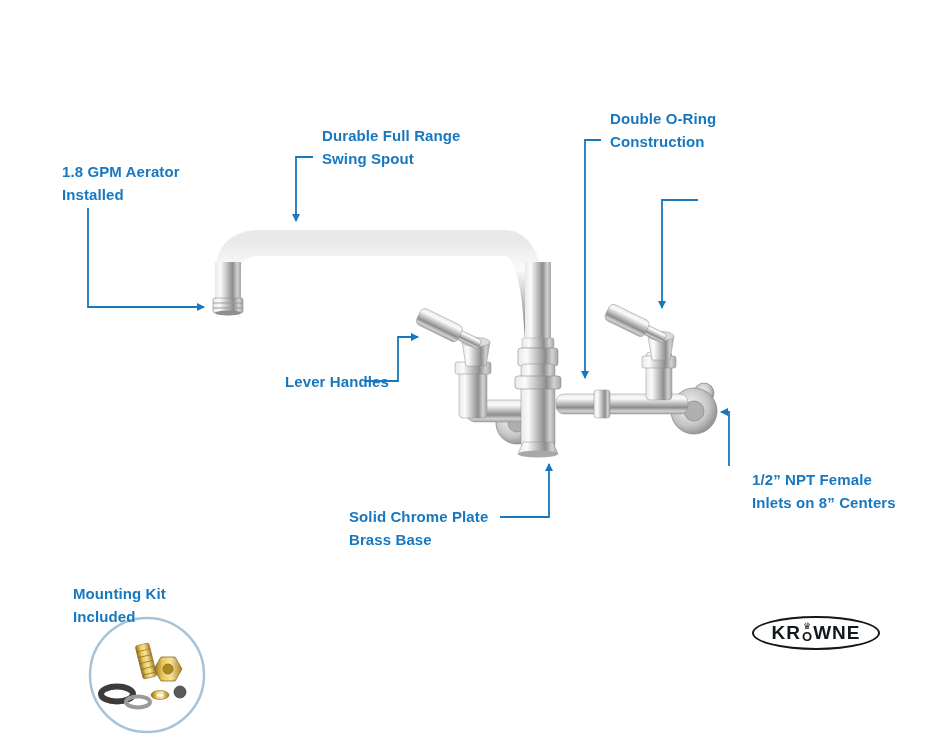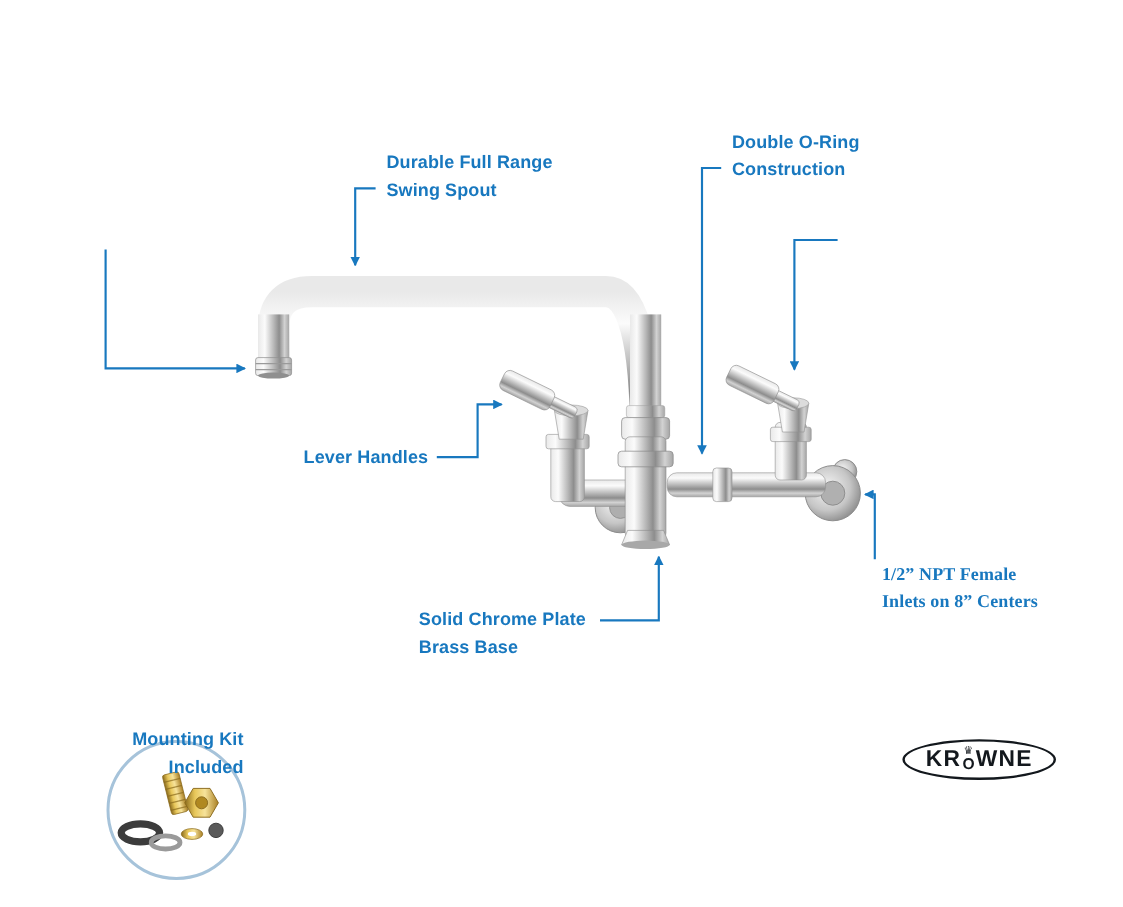--- a/index.html
+++ b/index.html
@@ -13,21 +13,21 @@
   }
   .art { position: absolute; left: 0; top: 0; width: 936px; height: 756px; }
   .callout {
     position: absolute;
     color: #1878bf;
     font-size: 15px;
     font-weight: bold;
     line-height: 23px;
     letter-spacing: 0.1px;
   }
-  .nowrap { white-space: nowrap; }
+  .nowrap { white-space: nowrap; margin-left: 32px; }
   .logo {
     position: absolute;
     left: 752px;
     top: 616px;
     width: 128px;
     height: 34px;
     border: 2.5px solid #13181d;
     border-radius: 50%;
     box-sizing: border-box;
     display: flex;
@@ -179,33 +179,34 @@
         <circle cx="168" cy="669" r="5" fill="#b08820" stroke="#8a6a1c" stroke-width="0.8"></circle>
       </g>
       <g>
         <ellipse cx="160" cy="695" rx="9" ry="4.5" fill="url(#brassGrad)" stroke="#8a6a1c" stroke-width="0.6"></ellipse>
         <ellipse cx="160" cy="695" rx="3.5" ry="1.8" fill="#ffffff"></ellipse>
       </g>
       <circle cx="180" cy="692" r="6" fill="#5a5a5a" stroke="#3c3c3c" stroke-width="0.8"></circle>
     </g>
   </svg>
 
+  <div class="callout" style="left:62px; top:160px; width:150px;">1.8 GPM Aerator Installed</div>
 
   <div class="callout" style="left:610px; top:107px; width:150px;">Double O-Ring Construction</div>
 
   <div class="callout" style="left:322px; top:124px; width:175px;">Durable Full Range Swing Spout</div>
 
 
   <div class="callout nowrap" style="left:253px; top:370px;">Lever Handles</div>
 
   <div class="callout" style="left:349px; top:505px; width:165px;">Solid Chrome Plate Brass Base</div>
 
-  <div class="callout" style="left:735px; top:468px; width:145px;font-family:Liberation Serif, serif;">1/2” NPT Female Inlets on 8” Centers</div>
-
-  <div class="callout" style="left:73px; top:605px; width:130px;text-align:right;">Mounting Kit Included</div>
+  <div class="callout" style="left:752px; top:468px; width:145px;">1/2” NPT Female Inlets on 8” Centers</div>
+
+  <div class="callout" style="left:73px; top:582px; width:130px;">Mounting Kit Included</div>
 
   <div class="logo">
     <span class="logo-text">KR</span>
     <span class="logo-o-wrap">
       <span class="crown">♛</span>
       <span class="logo-o">O</span>
     </span>
     <span class="logo-text">WNE</span>
   </div>
 

